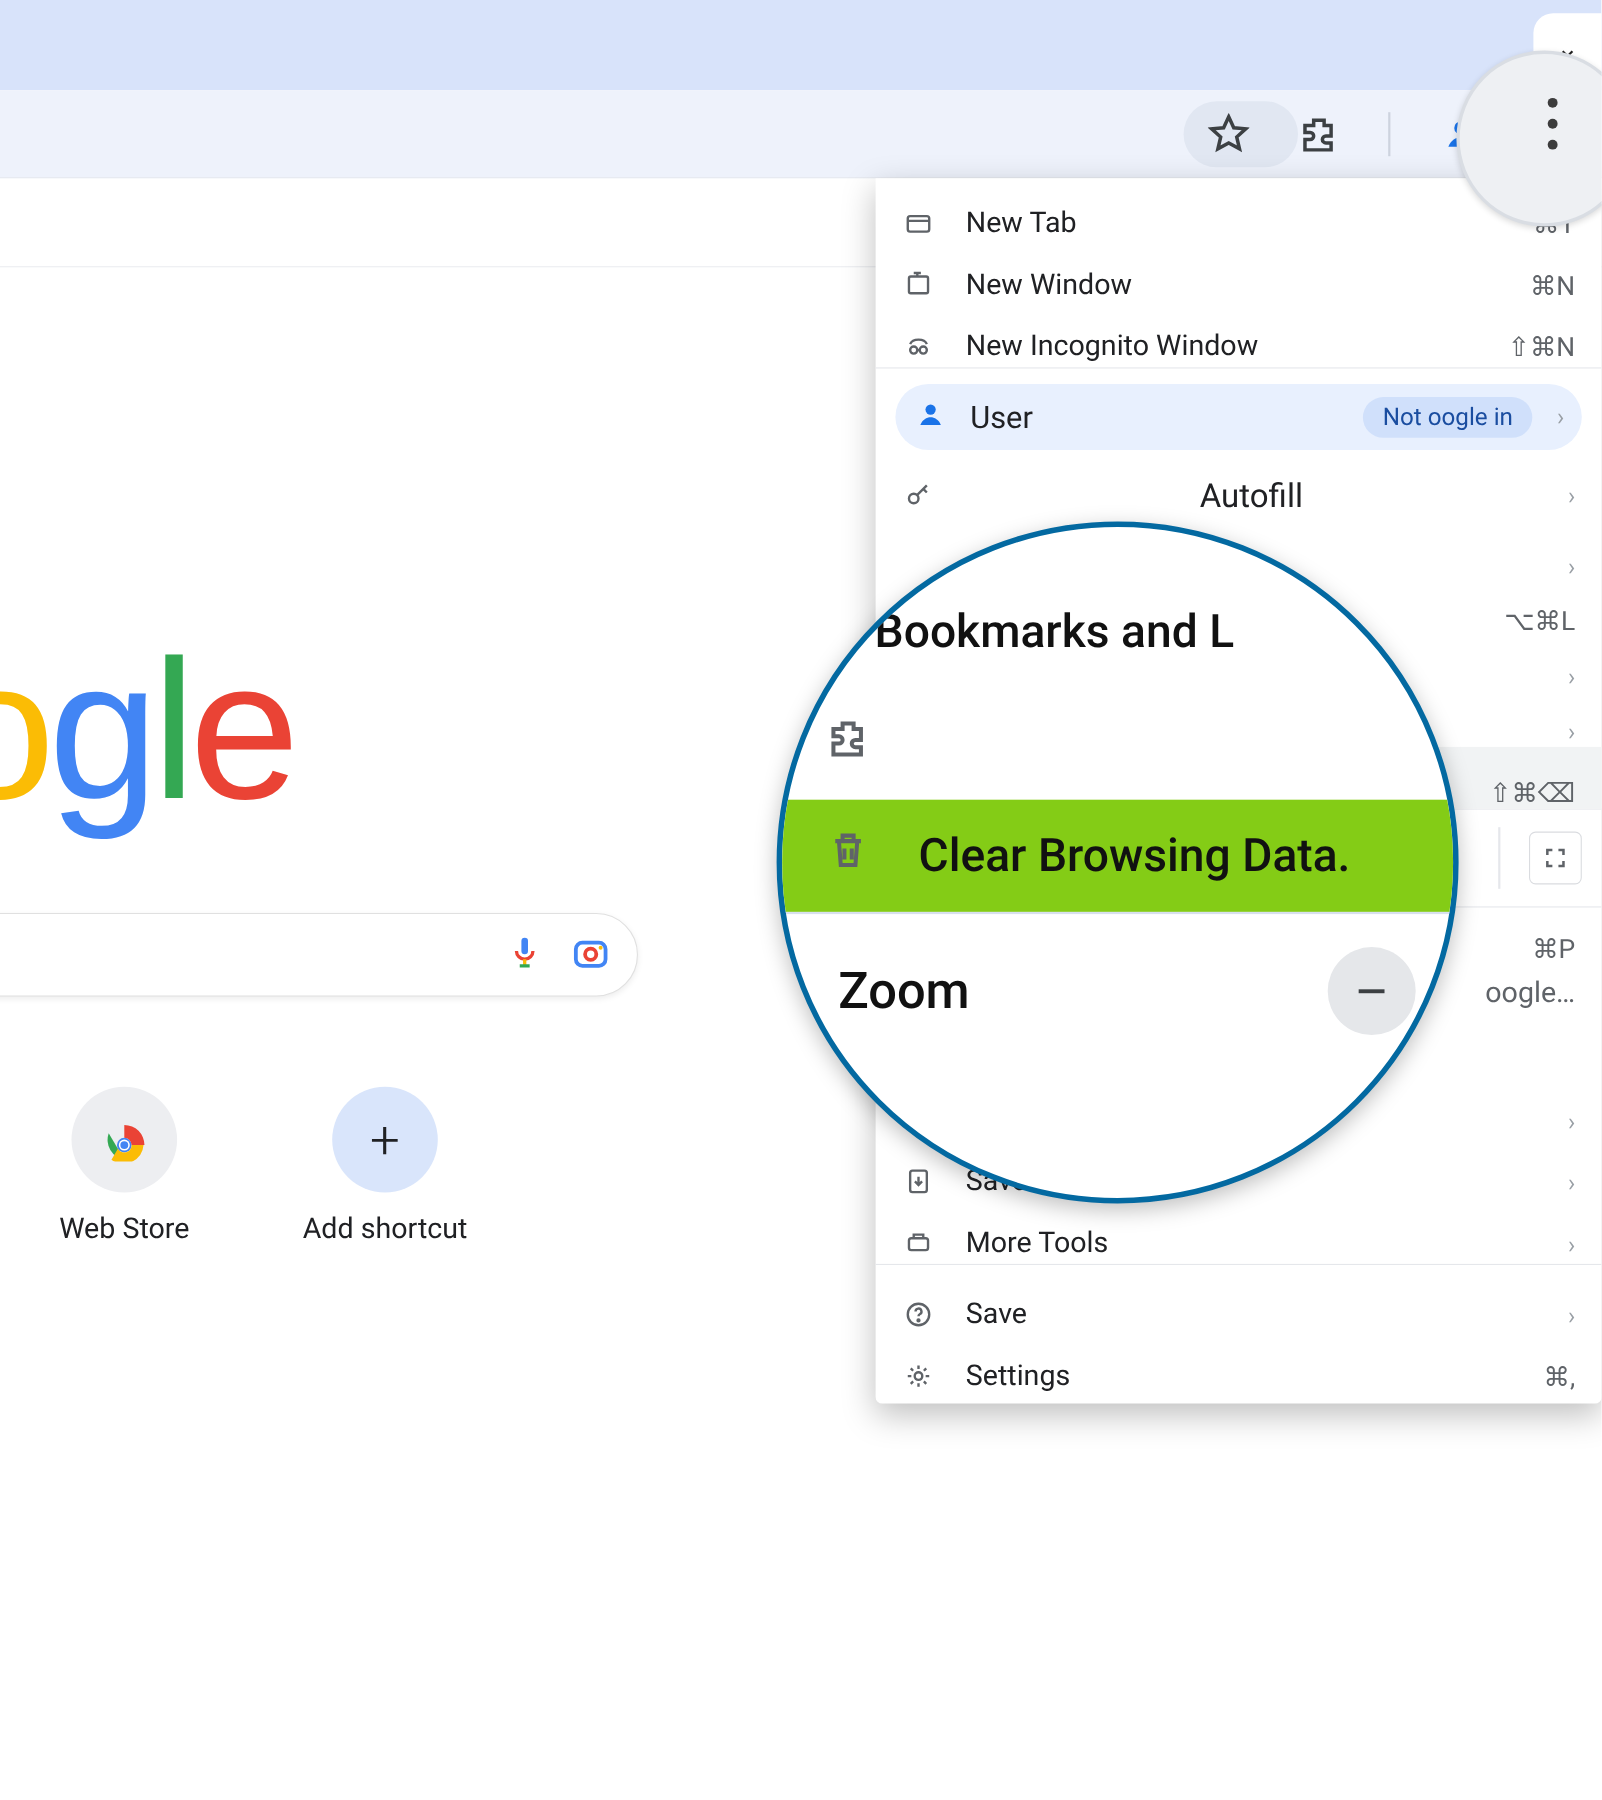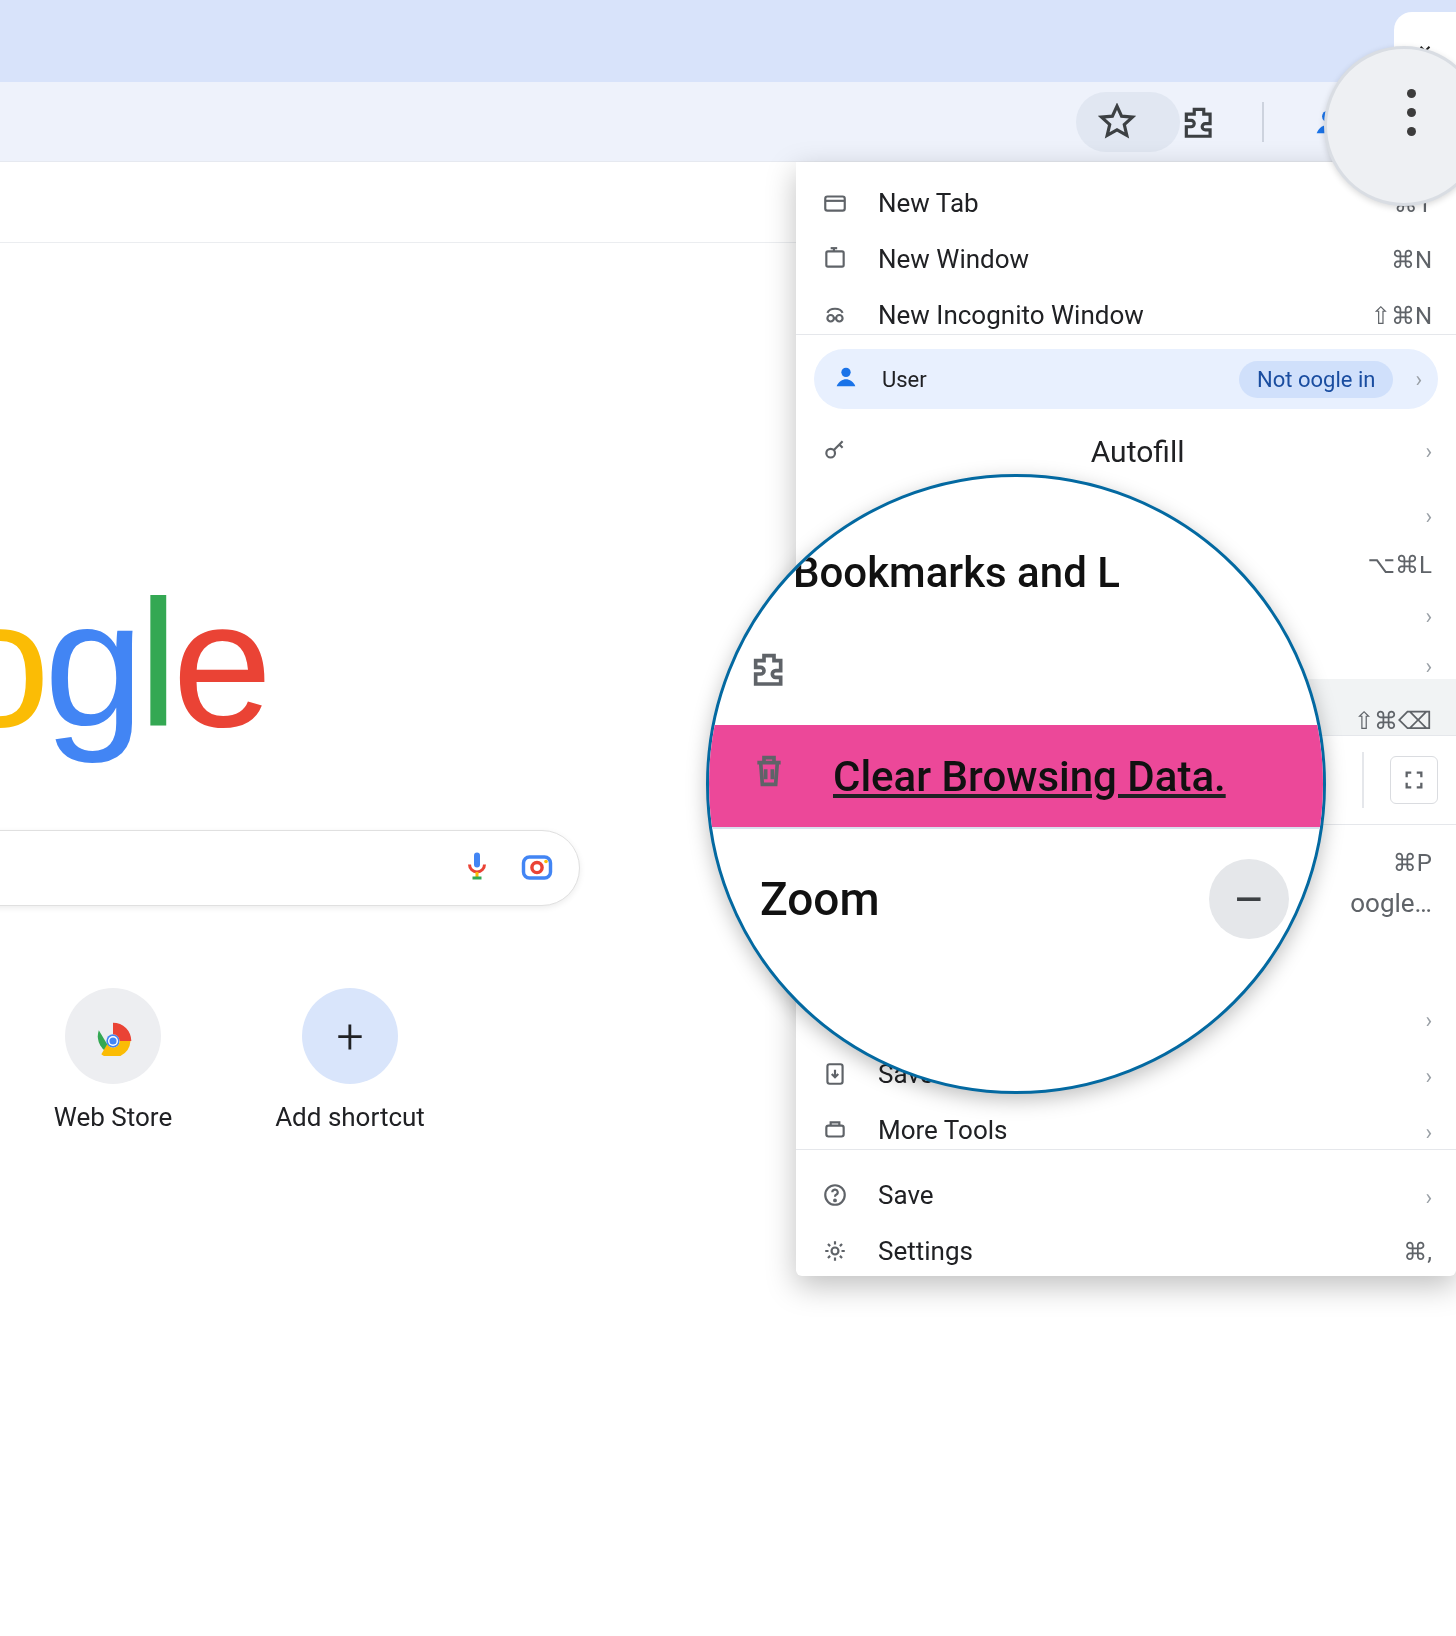--- a/index.html
+++ b/index.html
@@ -50,36 +50,36 @@
   .mrow { display:flex; align-items:flex-end; height:56px; padding:0 24px; font-size:26px; color:#202124; gap:28px; position:relative; }
   .mrow.hover { background:#f1f3f4; }
   .micon { width:30px; height:30px; display:flex; align-items:center; justify-content:center; flex:0 0 30px; color:#5f6368; }
   .micon svg { width:26px; height:26px; stroke:#5f6368; fill:none; stroke-width:2; }
   .mlabel { flex:1; }
   .mkey { color:#5f6368; font-size:24px; }
   .mchev { color:#9aa0a6; font-size:22px; }
   .msep { height:1px; background:#e5e7eb; margin:4px 0; }
   .user-row { background:#e8f0fe; border-radius:30px; margin:14px 18px; height:60px; padding:0 16px 0 18px; display:flex; align-items:center; gap:22px; }
   .user-row .picon svg{fill:#1a73e8;width:28px;height:28px;}
-  .user-row .ulabel{font-size:22px;color:#202124;flex:1;}
+  .user-row .ulabel{font-size:28px;color:#202124;flex:1;}
   .badge { background:#d0e0fb; color:#1a4da0; border-radius:22px; padding:6px 18px; font-size:22px; }
   .placeholder-row { height:56px; display:flex; align-items:center; padding:0 24px; gap:28px; }
   .placeholder-row .mlabel { color:#202124; font-size:30px; }
   .zoom-row { display:flex; align-items:center; height:90px; border-top:1px solid #e5e7eb; border-bottom:1px solid #e5e7eb; padding:0 18px 0 60px; gap:18px; }
   .zoom-btn { width:56px; height:56px; border-radius:50%; display:flex; align-items:center; justify-content:center; font-size:30px; color:#3c4043; }
   .zoom-sep { width:2px; height:56px; background:#e5e7eb; margin:0 8px; }
   .fs-btn { width:48px;height:48px;display:flex;align-items:center;justify-content:center;border:1px solid #dadce0;border-radius:6px; }
   .fs-btn svg{width:22px;height:22px;stroke:#5f6368;fill:none;stroke-width:2.5;}
   .goog-row{padding:0 24px 0 62px;height:52px;display:flex;align-items:center;color:#5f6368;font-size:26px;}
 
   
-  .lens-big { position:absolute; left:706px; top:474px; width:620px; height:620px; border-radius:50%; border:3px solid #0369a1; background:#fff; box-shadow:0 6px 20px rgba(0,0,0,0.25); overflow:hidden; z-index:20; }
+  .lens-big { position:absolute; left:706px; top:474px; width:620px; height:620px; border-radius:50%; border:5px solid #0369a1; background:#fff; box-shadow:0 6px 20px rgba(0,0,0,0.25); overflow:hidden; z-index:20; }
   .lens-inner { transform-origin: top left; }
   .lrow { display:flex; align-items:center; height:102px; padding:0 40px; gap:44px; font-size:42px; color:#202124; }
-  .lrow.hover{ background:#ec4899;text-decoration:underline; }
+  .lrow.hover{ background:#84cc16; }
   .licon svg{width:40px;height:40px;stroke:#5f6368;fill:none;stroke-width:2.2;}
   .llab { font-size:42px; font-weight:500; color:#111; }
   .lsep { height:2px; background:#d8e0ee; }
   .lzoom { display:flex; align-items:center; height:140px; padding:0 40px; gap:40px; }
   .lzoom .zlab{font-size:46px;font-weight:500;color:#111;margin-left:11px;}
   .lzoom .zminus{ width:80px;height:80px;border-radius:50%;background:#e5e7ea;display:flex;align-items:center;justify-content:center;font-size:48px;color:#3c4043;margin-left:auto;margin-right:-6px;}
 
 </style>
 </head>
 <body>

